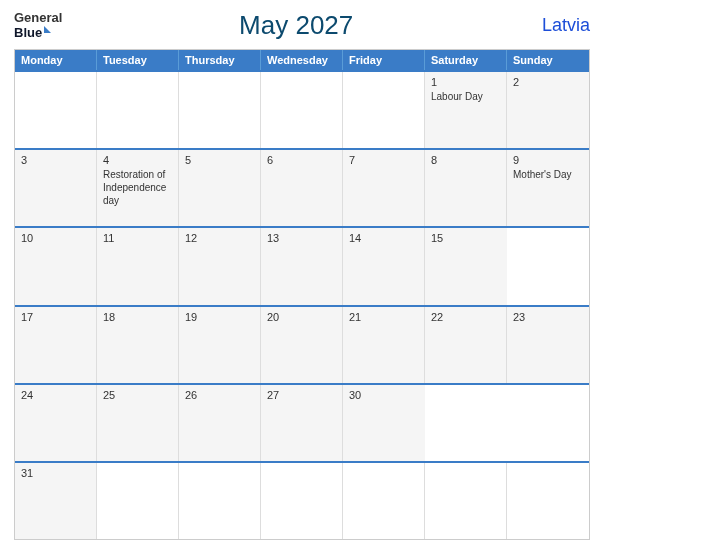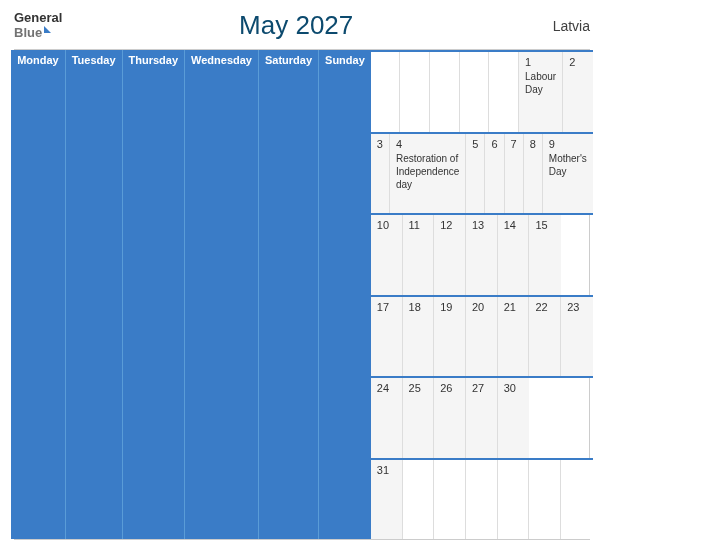--- a/index.html
+++ b/index.html
@@ -31,49 +31,49 @@
       line-height: 1.1;
     }
     .logo-general {
       font-size: 13px;
       font-weight: bold;
       color: #333;
     }
     .logo-blue {
       font-size: 13px;
       font-weight: bold;
-      color: #737373;
+      color: #0f172a;
       display: flex;
     }
     .logo-triangle {
       width: 0;
       height: 0;
       border-left: 7px solid #3a7cc7;
       border-top: 7px solid transparent;
       border-bottom: 0px solid transparent;
       margin-left: 2px;
       display: inline-block;
     }
     .title {
       font-size: 26px;
       font-weight: normal;
       color: #0c4a6e;
       text-align: center;
       flex: 1;
     }
     .country {
-      font-size: 14px;
-      color: #404040;
+      font-size: 18px;
+      color: #1d4ed8;
       text-align: right;
       min-width: 60px;
     }
     .calendar {
       flex: 1;
       display: flex;
-      flex-direction: row;
+      flex-direction: column;
       border: 1px solid #ccc;
       justify-content: center;
     }
     .cal-header {
       display: grid;
       grid-template-columns: repeat(7, 1fr);
       background: #3a7cc7;
     }
     .cal-header-cell {
       color: #fff;
@@ -138,20 +138,21 @@
     <div class="country">Latvia</div>
   </div>
 
   <div class="calendar">
     <div class="cal-header">
 
     <div class="cal-header-cell">Monday</div>
         <div class="cal-header-cell">Tuesday</div>
         <div class="cal-header-cell">Thursday</div>
         <div class="cal-header-cell">Wednesday</div>
+        <div class="cal-header-cell">Friday</div>
         <div class="cal-header-cell">Saturday</div>
         <div class="cal-header-cell">Sunday</div>
       </div>
     <div class="cal-body">
 
     <div class="cal-row">
           <div class="cal-cell empty"></div>
           <div class="cal-cell empty"></div>
           <div class="cal-cell empty"></div>
           <div class="cal-cell empty"></div>

